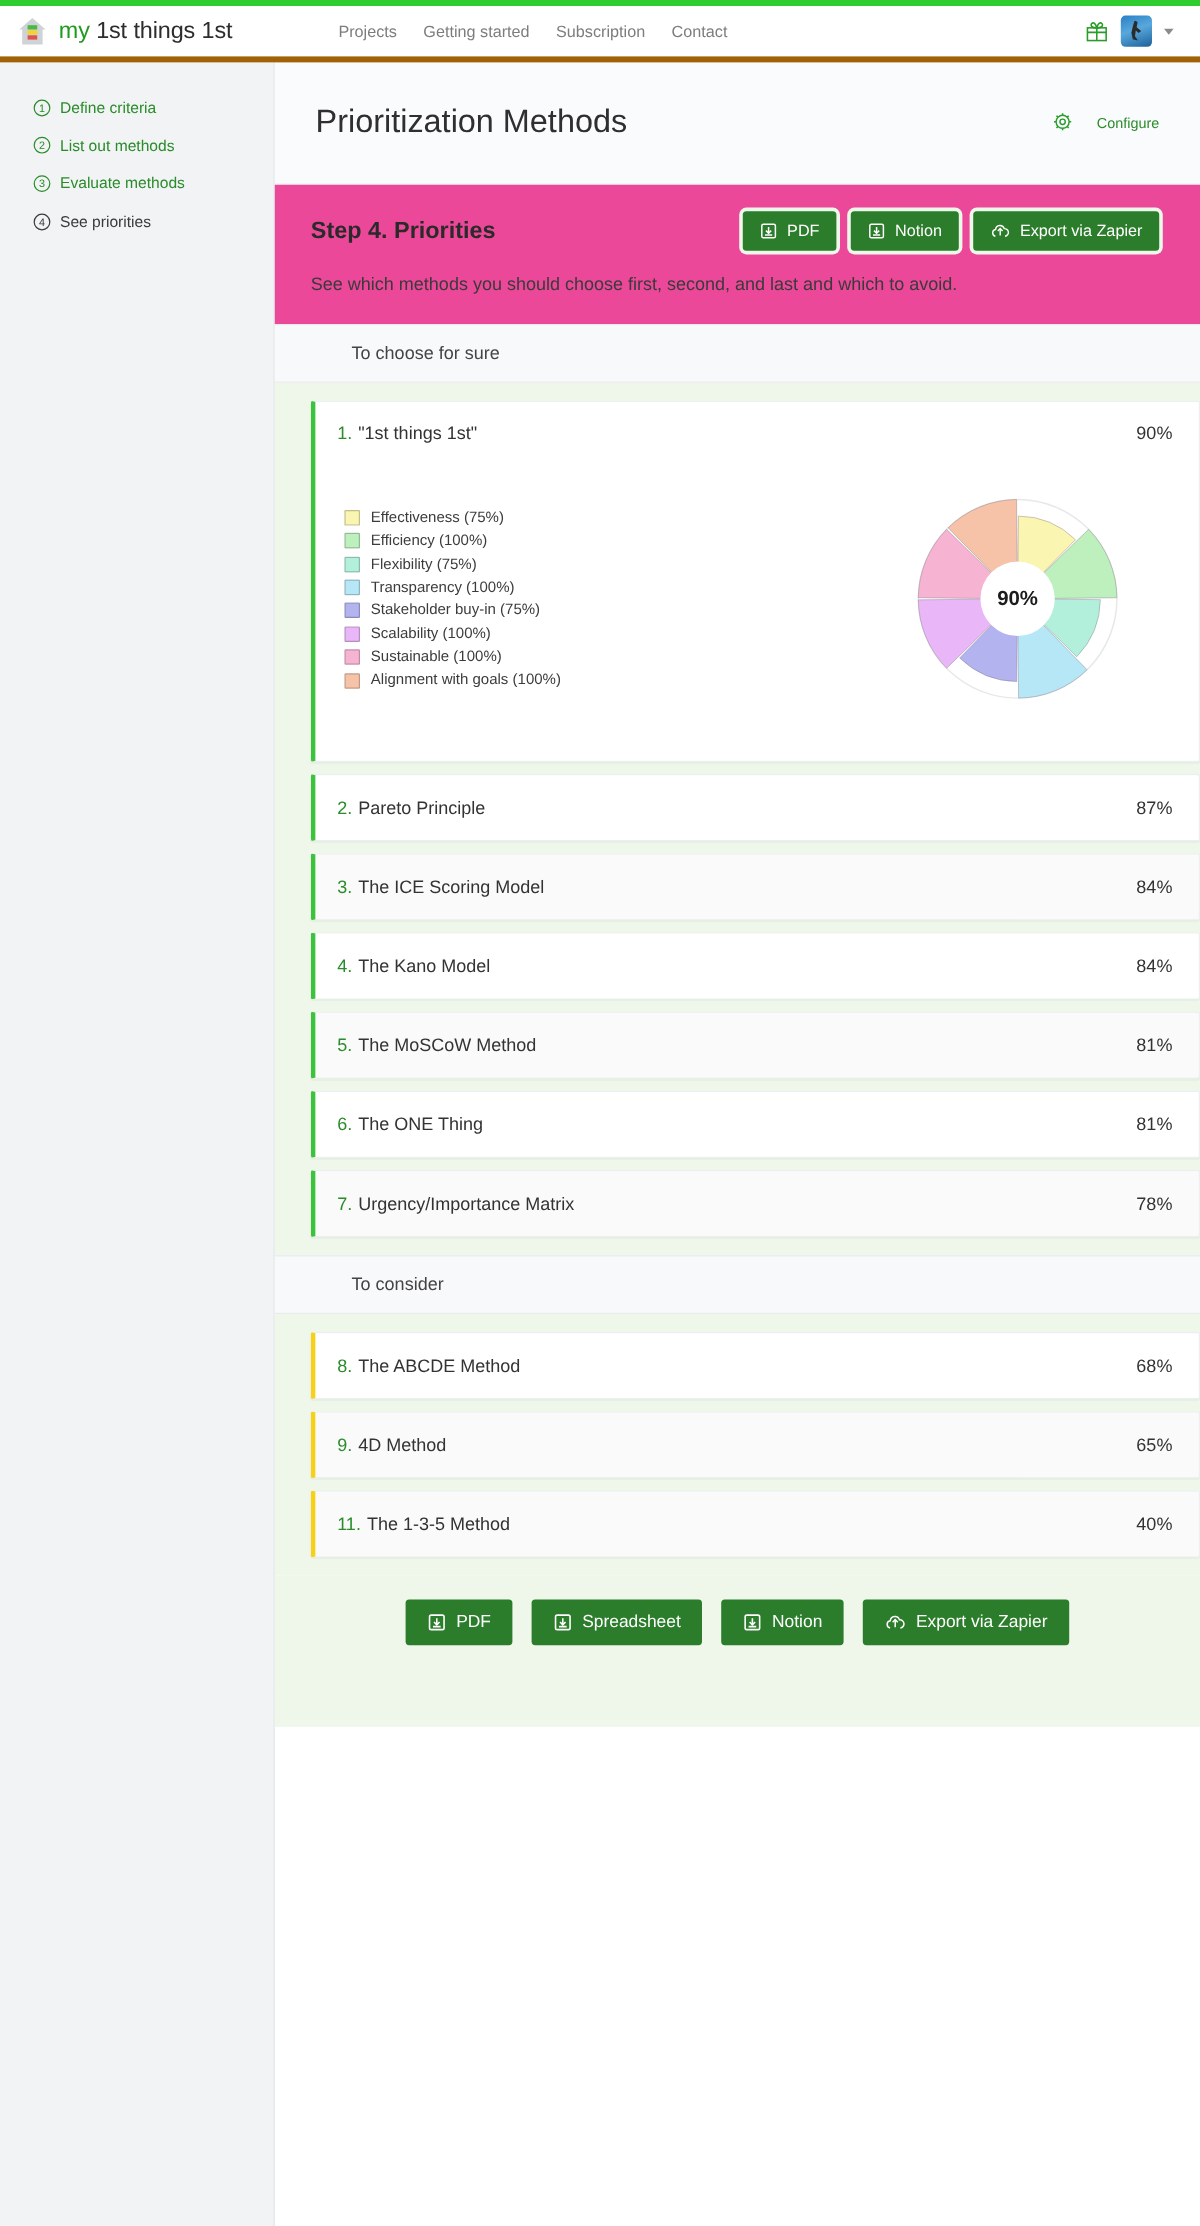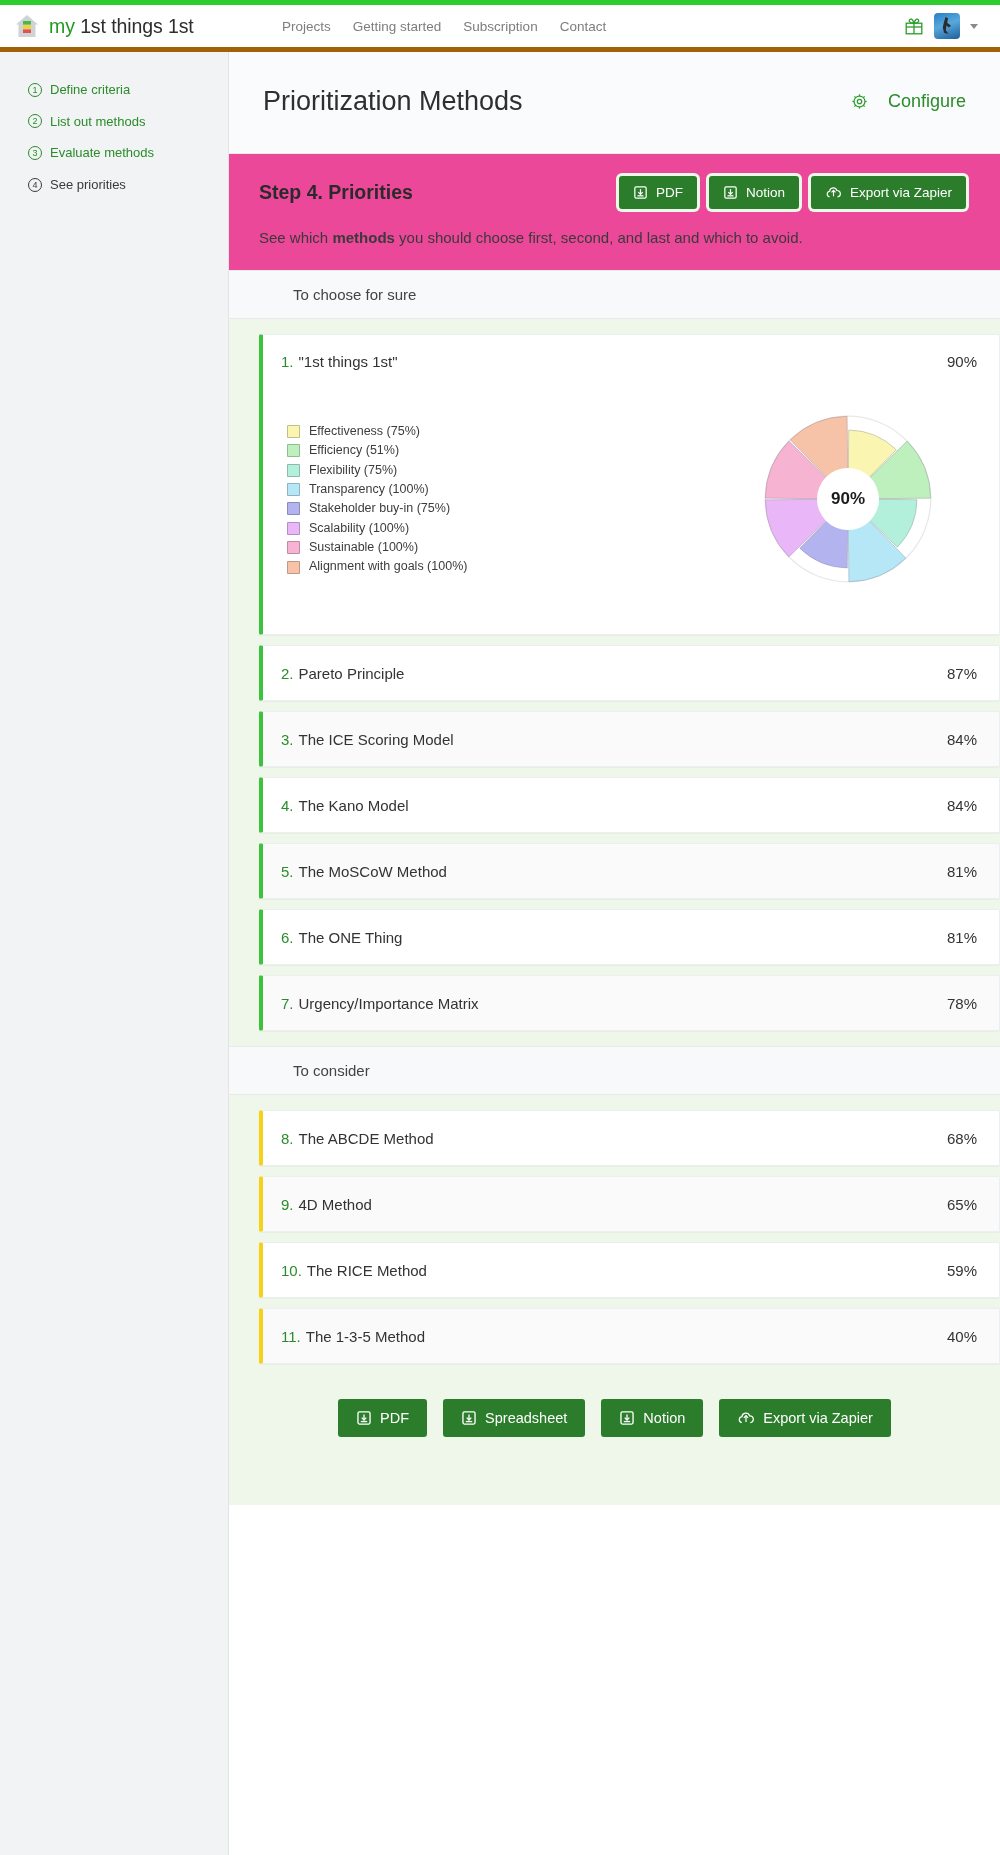--- a/index.html
+++ b/index.html
@@ -96,22 +96,22 @@
 
   
   .page-head {
     background: #fafbfc;
     border-bottom: 1px solid #e8eaec;
     padding: 34px 34px 36px 34px;
     display: flex; align-items: center;
   }
   .page-title { font-size: 27px; color: #2f2f2f; font-weight: 400; }
   .configure {
-    margin-left: auto; display: flex; align-items: center; gap: 20px;
-    color: #2a8c2a; font-size: 18px; cursor: pointer;
+    margin-left: auto; display: flex; align-items: flex-end; gap: 20px;
+    color: #2a8c2a; font-size: 12px; cursor: pointer;
   }
   .gear { width: 17px; height: 17px; display:block; }
 
   
   .step-panel { background: #ec4899; padding: 22px 0 0 0; }
   .step-top {
     display: flex; align-items: center;
     padding: 0 34px 0 30px;
     gap: 12px;
   }
@@ -128,21 +128,21 @@
     cursor: pointer;
     white-space: nowrap;
     box-shadow: 0 0 0 3px #eef7ea;
     font-family: "Liberation Sans", sans-serif;
   }
   .btn svg { display:block; flex:none; }
   .step-desc {
     padding: 18px 40px 22px 30px;
     font-size: 15px; color: #3a3a3a; line-height: 1.42; max-width: 660px;
   }
-  .step-desc b { font-weight: bold; }
+  .step-desc b { font-weight: normal; }
 
   
   .group-head {
     background: #f8f9fa;
     border-top: 1px solid #e8eaec;
     border-bottom: 1px solid #e8eaec;
     padding: 15px 0 15px 64px;
     font-size: 15px;
     color: #444;
   }
@@ -352,21 +352,21 @@
             <span class="pct">90%</span>
           </div>
           <div class="exp-body">
             <div class="legend">
               <div class="legend-item">
                   <span class="swatch" style="background:#faf5b0"></span>
                   <span>Effectiveness (75%)</span>
                 </div>
               <div class="legend-item">
                   <span class="swatch" style="background:#bdf0bd"></span>
-                  <span>Efficiency (51%)</span>
+                  <span>Efficiency (100%)</span>
                 </div>
               <div class="legend-item">
                   <span class="swatch" style="background:#b3f0dc"></span>
                   <span>Flexibility (75%)</span>
                 </div>
               <div class="legend-item">
                   <span class="swatch" style="background:#b5e7f7"></span>
                   <span>Transparency (100%)</span>
                 </div>
               <div class="legend-item">
@@ -456,27 +456,20 @@
           <span class="rank">8.</span>
           <span>The ABCDE Method</span>
           <span class="pct">68%</span>
         </div>
       </div>
       <div class="row-wrap">
         <div class="row amber alt">
           <span class="rank">9.</span>
           <span>4D Method</span>
           <span class="pct">65%</span>
-        </div>
-      </div>
-      <div class="row-wrap">
-        <div class="row amber">
-          <span class="rank">10.</span>
-          <span>The RICE Method</span>
-          <span class="pct">59%</span>
         </div>
       </div>
       <div class="row-wrap">
         <div class="row amber alt">
           <span class="rank">11.</span>
           <span>The 1-3-5 Method</span>
           <span class="pct">40%</span>
         </div>
       </div>
     </div>

